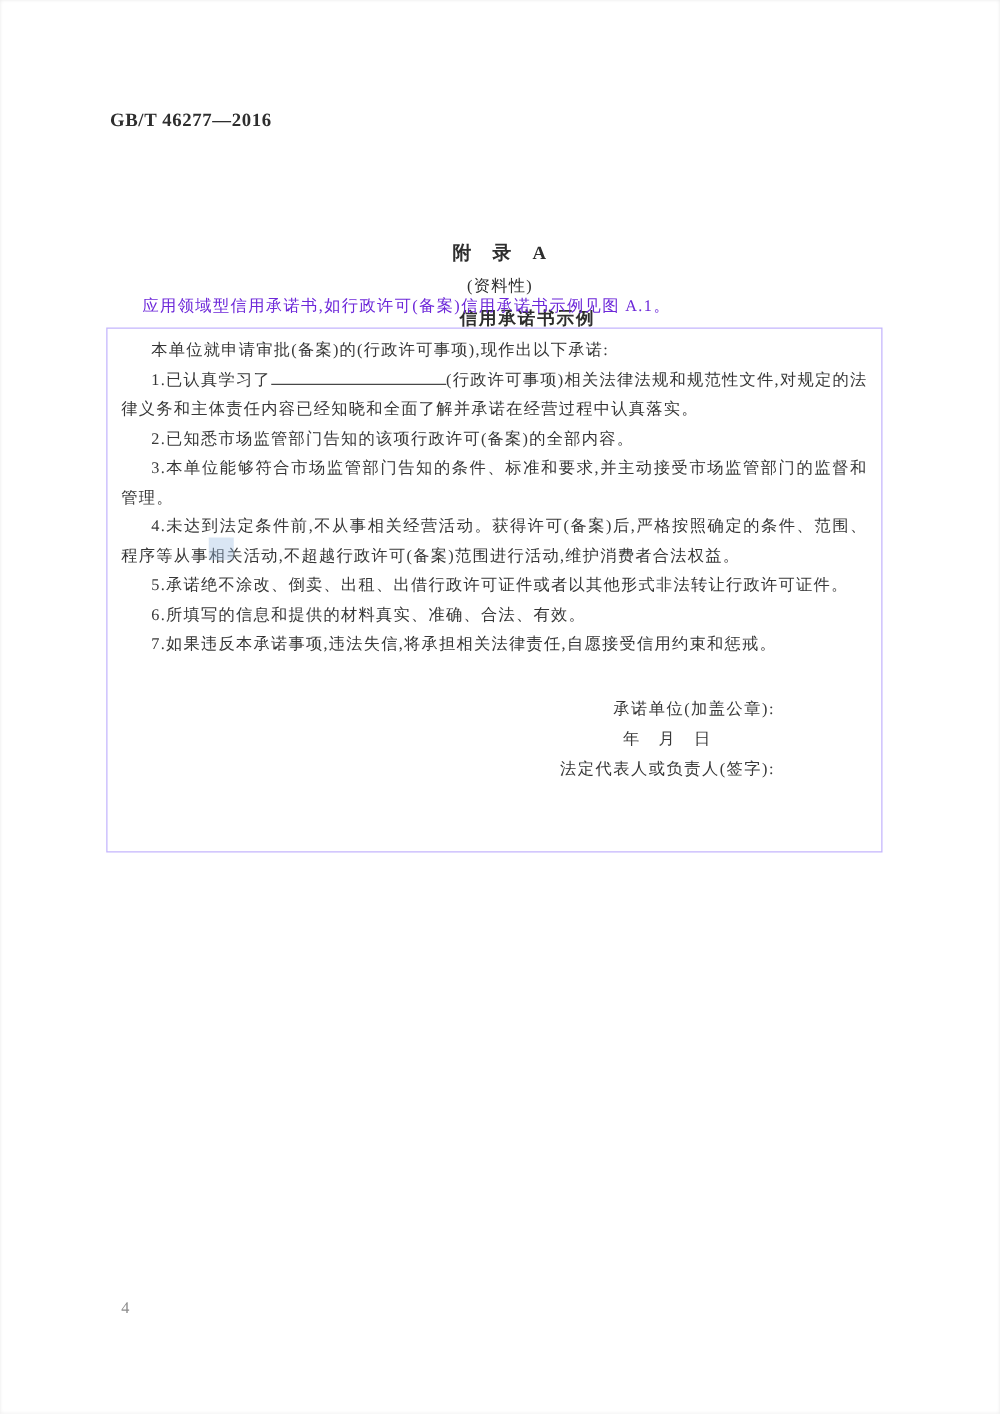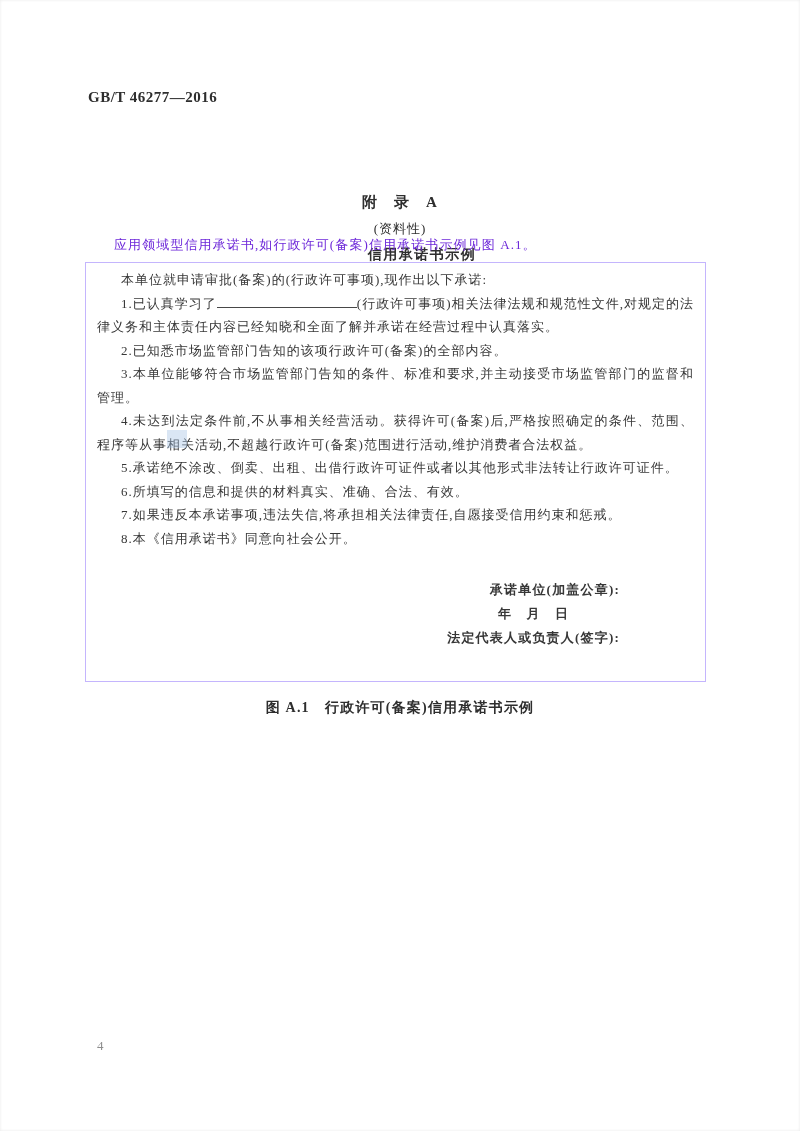--- a/index.html
+++ b/index.html
@@ -86,21 +86,20 @@
     display: inline-block;
     width: 140px;
     height: 12px;
     border-bottom: 1px solid #474747;
   }
   .signature-block {
     margin-top: 28px;
     margin-left: auto;
     margin-right: 74px;
     width: max-content;
-    font-weight: bold;
   }
   .sig-line {
     font-size: 13px;
     line-height: 24px;
     letter-spacing: 1.2px;
     color: #373737;
   }
   .sig-unit { text-align: right; }
   .sig-date { text-align: center; }
   .figure-caption {
@@ -150,28 +149,26 @@
     <p>本单位就申请审批(备案)的(行政许可事项),现作出以下承诺:</p>
 
     <p><span>1.已认真学习了</span><span class="blank-line"></span><span>(行政许可事项)相关法律法规和规范性文件,对规定的法律义务和主体责任内容已经知晓和全面了解并承诺在经营过程中认真落实。</span></p>
 
     <p>2.已知悉市场监管部门告知的该项行政许可(备案)的全部内容。</p>
     <p>3.本单位能够符合市场监管部门告知的条件、标准和要求,并主动接受市场监管部门的监督和管理。</p>
     <p>4.未达到法定条件前,不从事相关经营活动。获得许可(备案)后,严格按照确定的条件、范围、程序等从事相关活动,不超越行政许可(备案)范围进行活动,维护消费者合法权益。</p>
     <p>5.承诺绝不涂改、倒卖、出租、出借行政许可证件或者以其他形式非法转让行政许可证件。</p>
     <p>6.所填写的信息和提供的材料真实、准确、合法、有效。</p>
     <p>7.如果违反本承诺事项,违法失信,将承担相关法律责任,自愿接受信用约束和惩戒。</p>
-    <p>8.本《信用承诺书》同意向社会公开。</p>
 
     <div class="signature-block">
       <div class="sig-line sig-unit">承诺单位(加盖公章):</div>
       <div class="sig-line sig-date">年　月　日</div>
       <div class="sig-line">法定代表人或负责人(签字):</div>
     </div>
   </div>
 
   <div class="highlight-artifact"></div>
 
-  <div class="figure-caption">图 A.1　行政许可(备案)信用承诺书示例</div>
 
   <div class="page-number">4</div>
 
 </div>
 
 </body></html>

